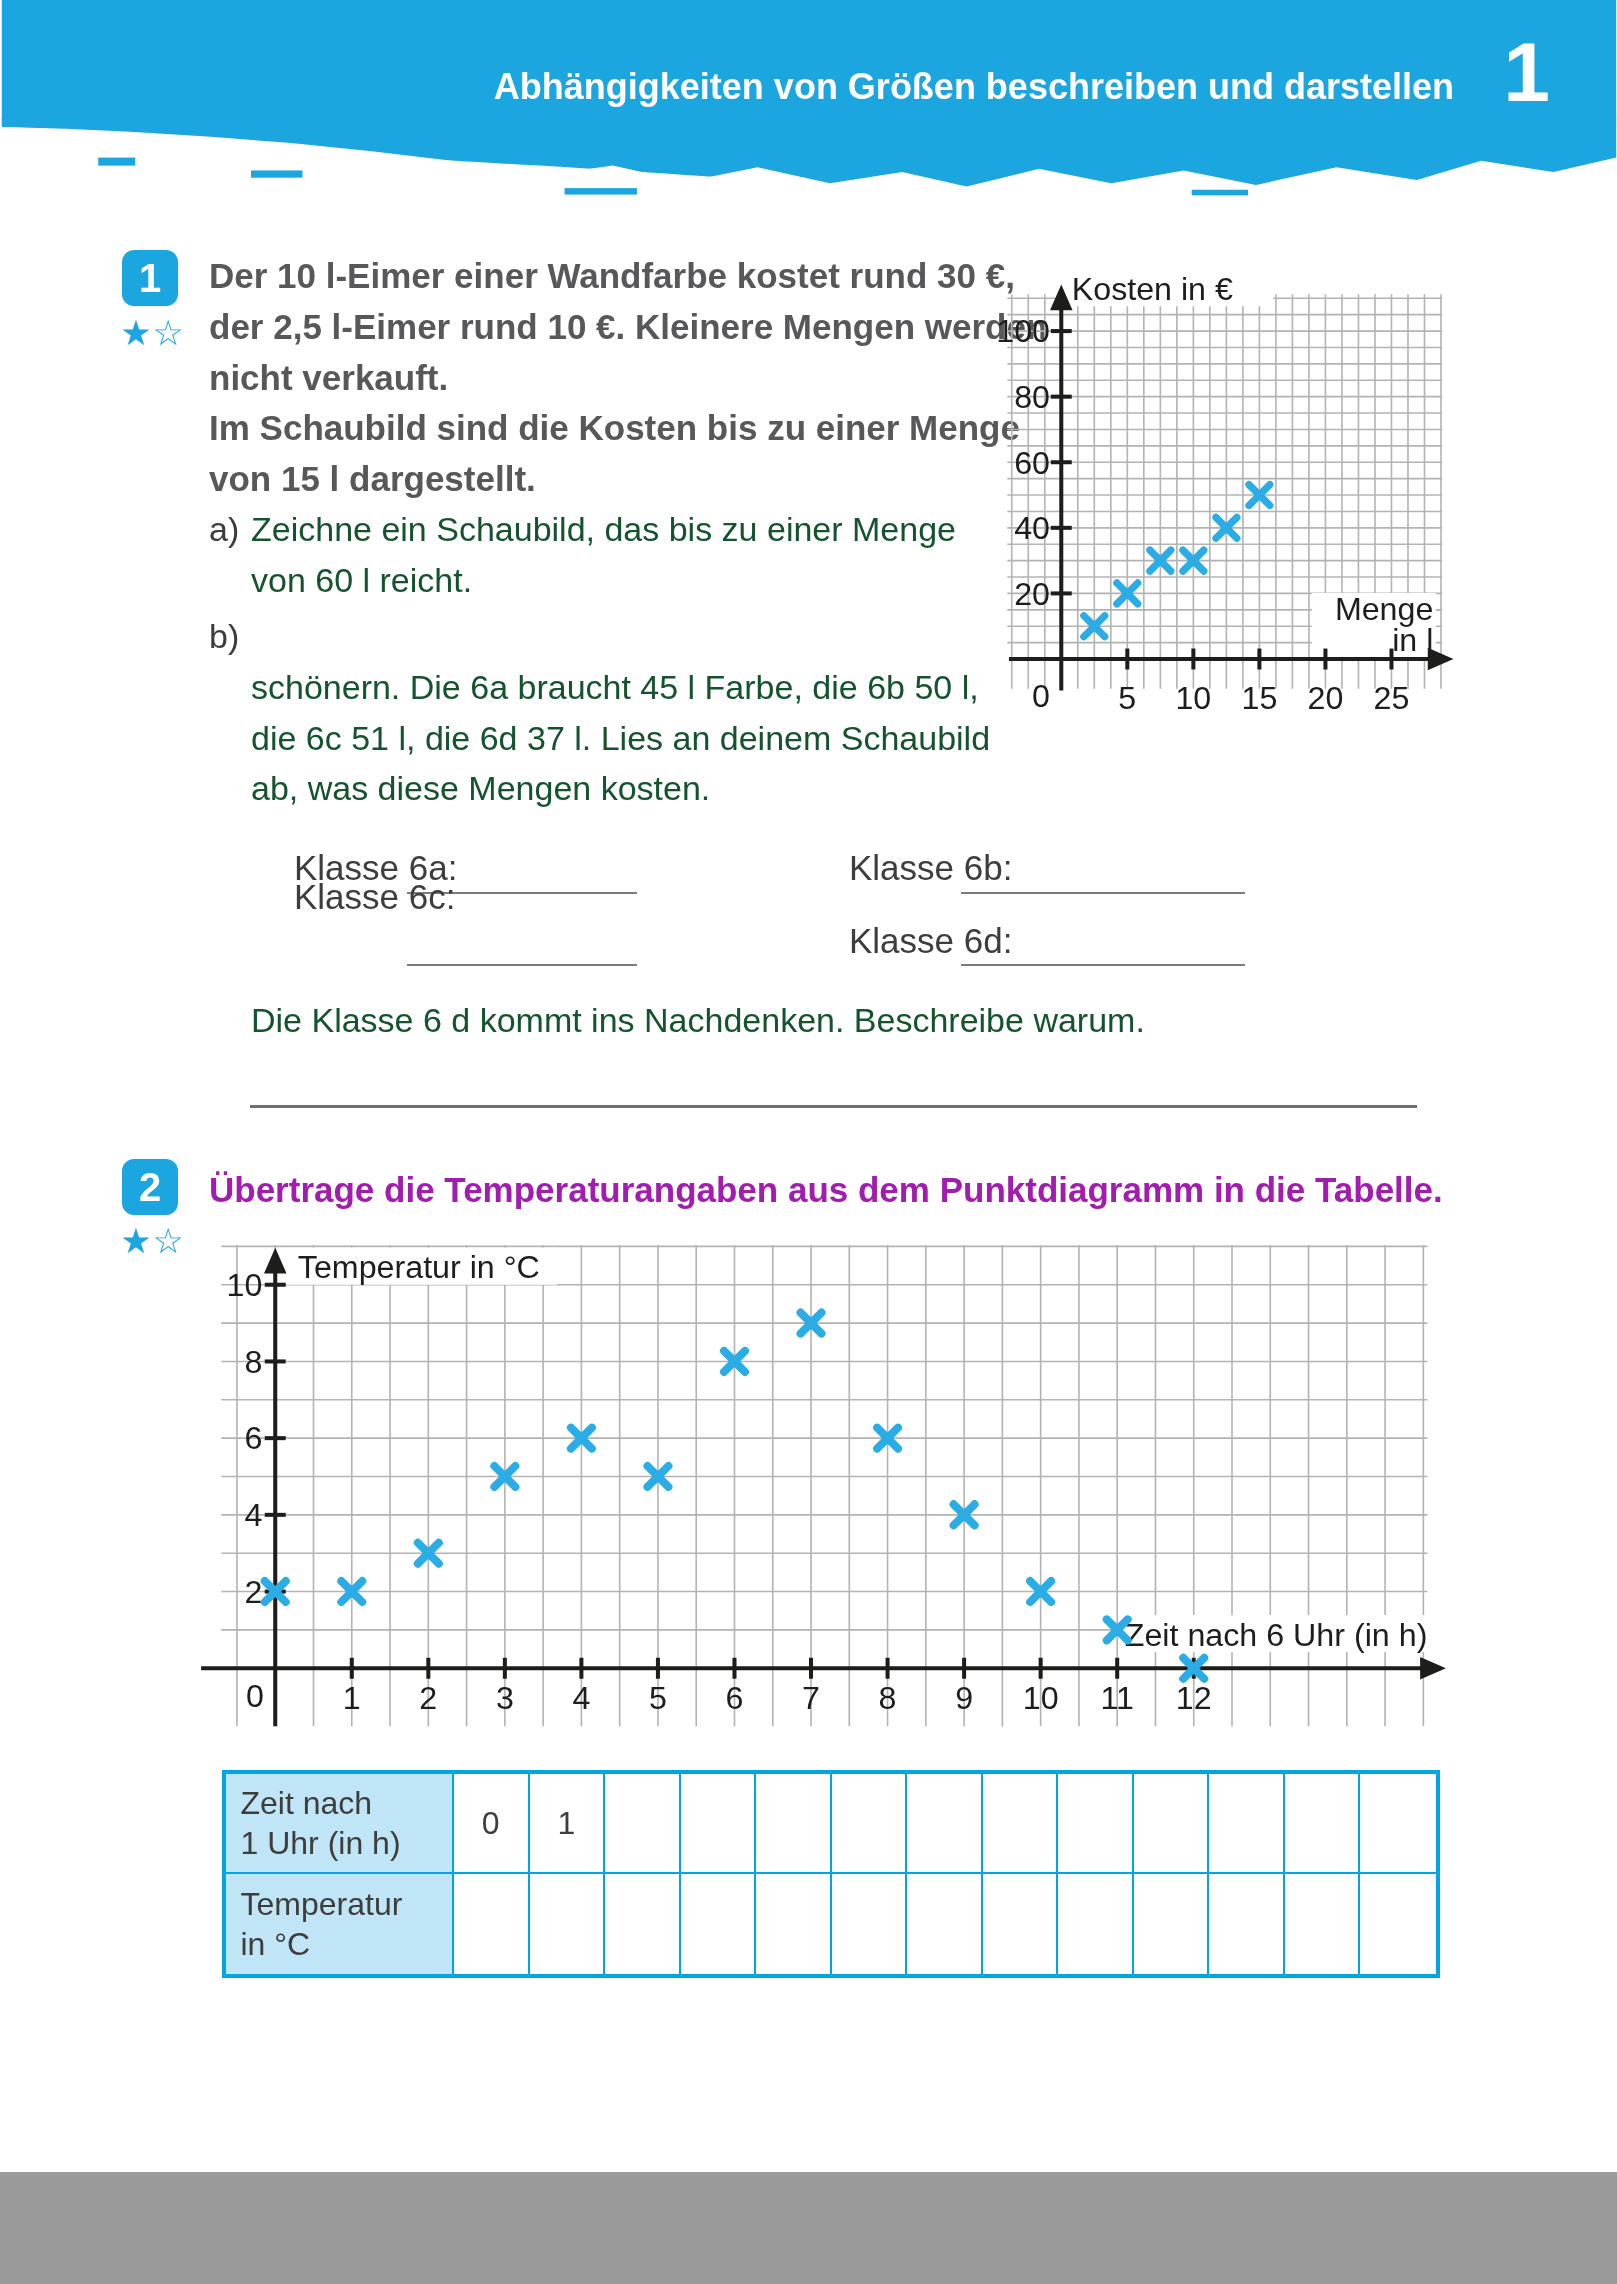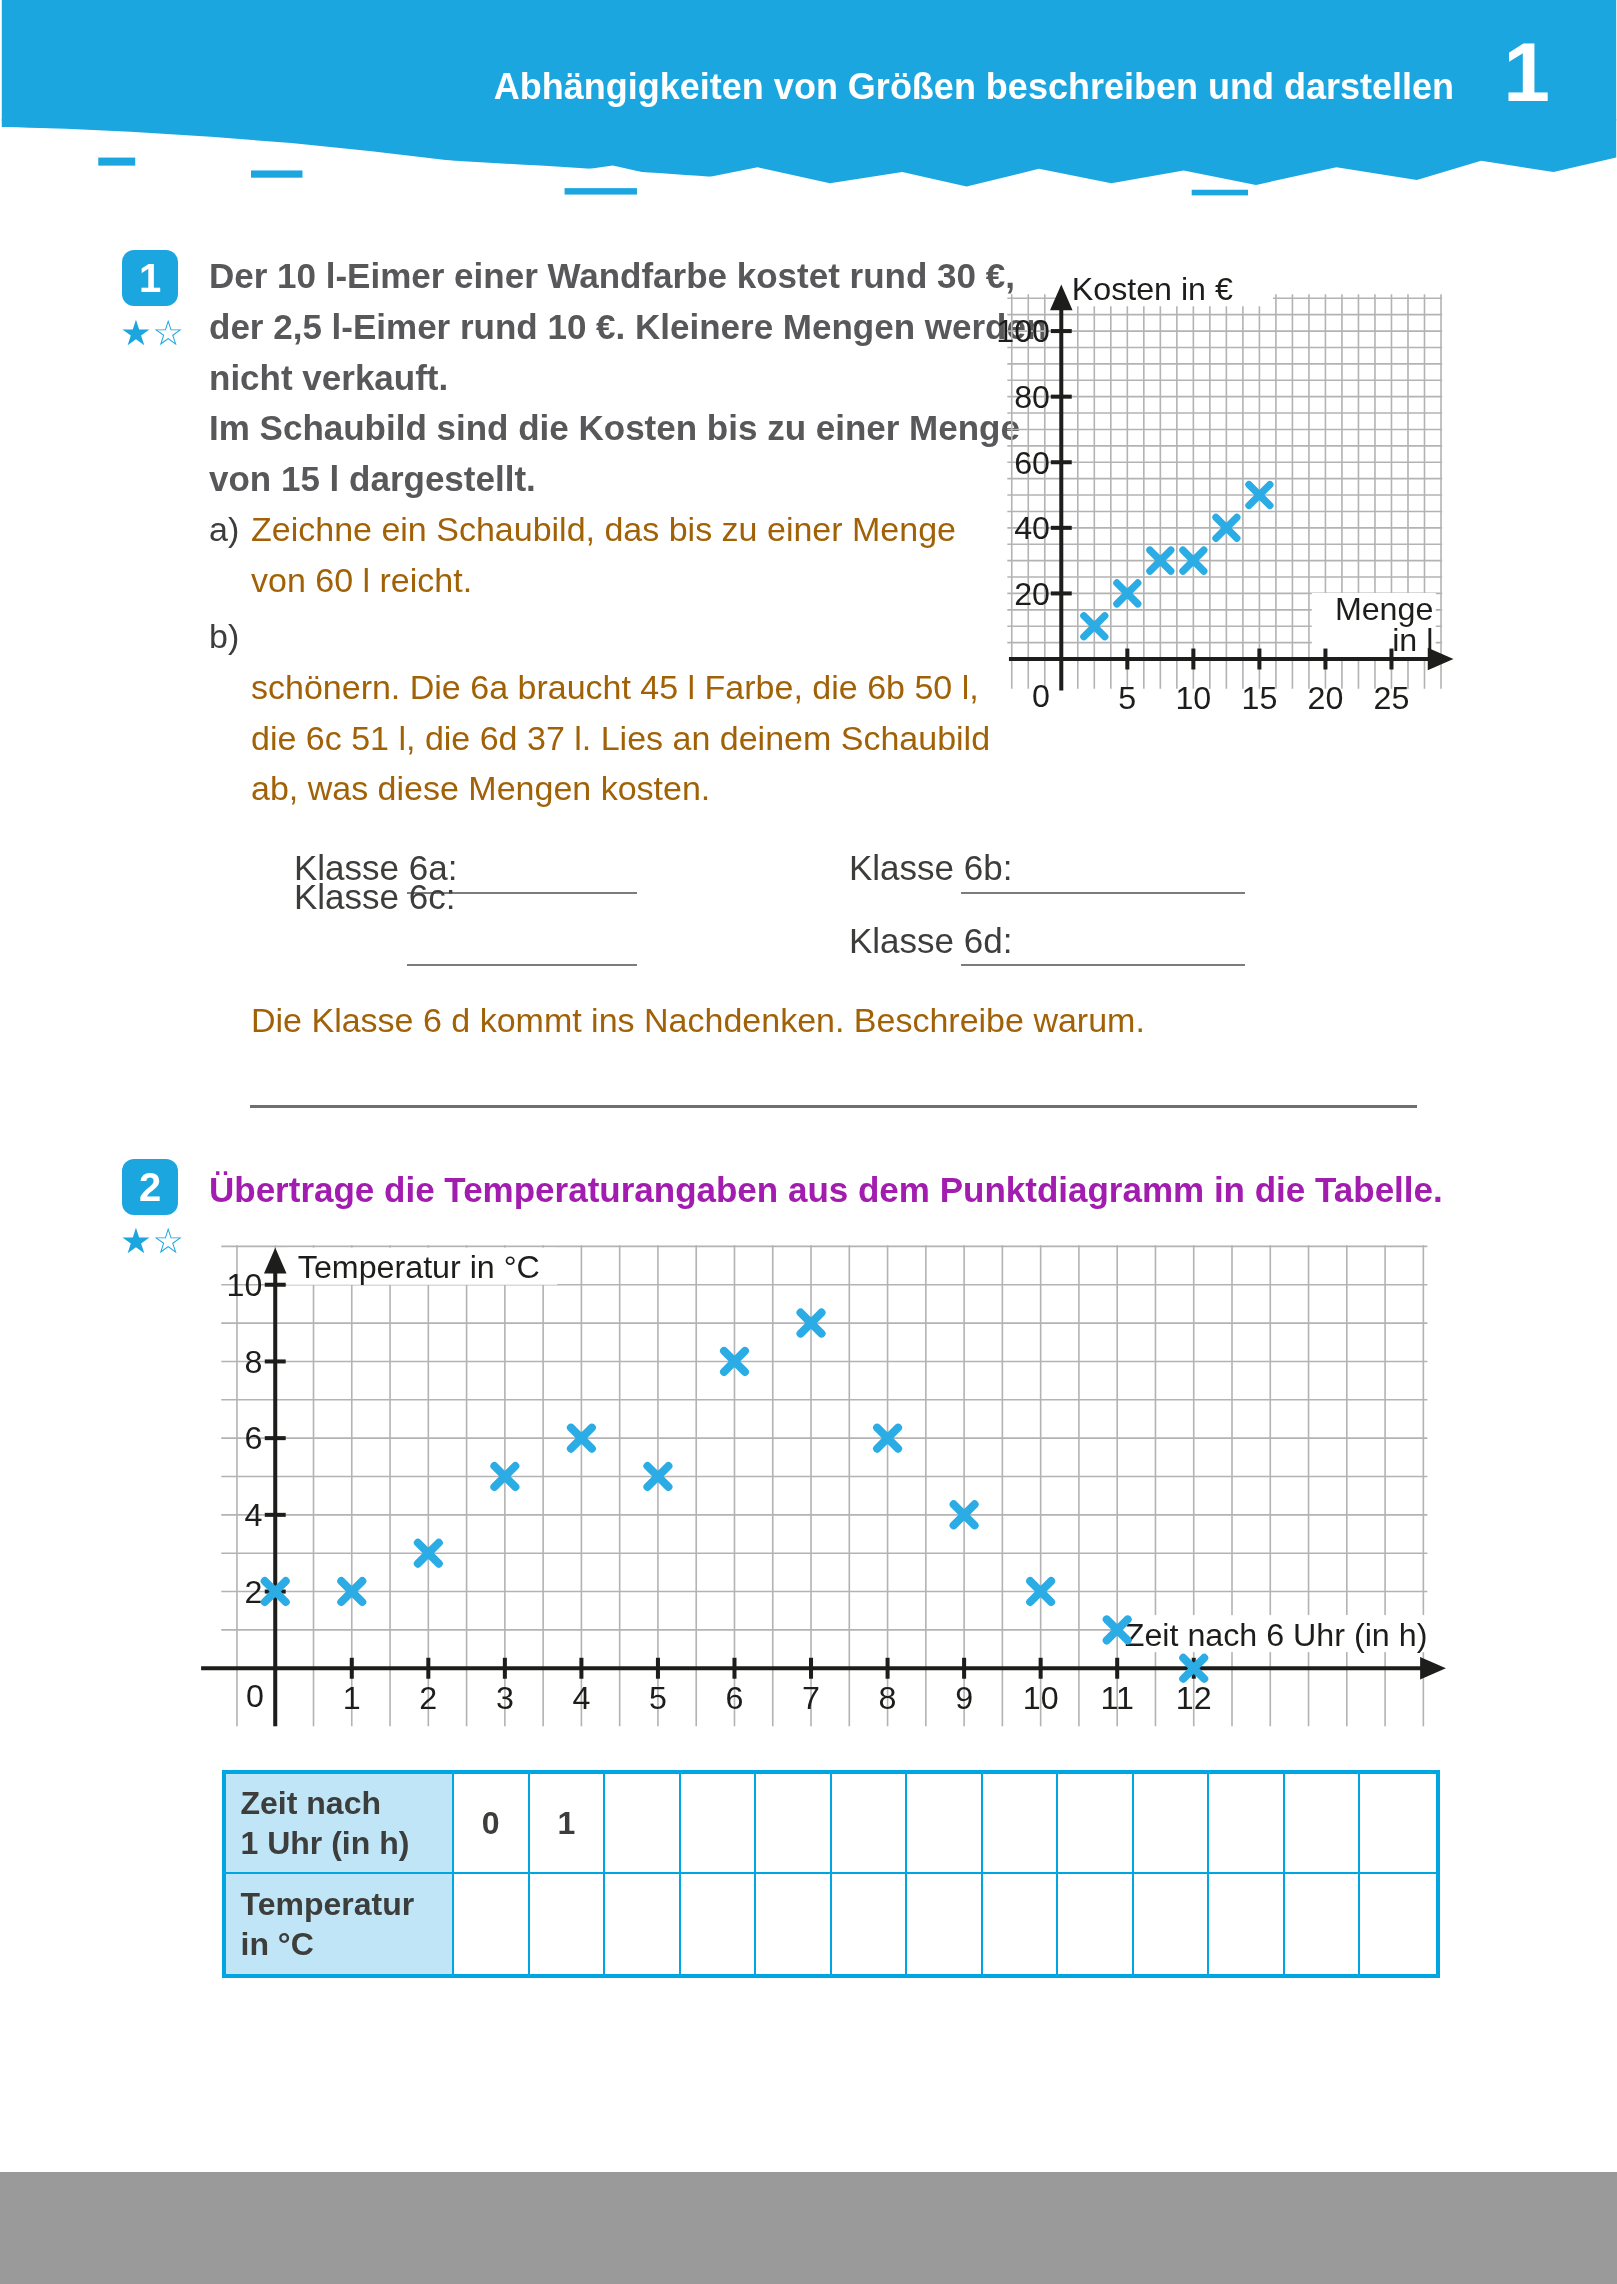--- a/index.html
+++ b/index.html
@@ -11,31 +11,31 @@
               font-size:36px;font-weight:bold;white-space:nowrap;}
   .band-num{left:1482px;top:24px;width:89px;text-align:center;color:#fff;
             font-size:84px;font-weight:bold;}
   
   .badge{width:56px;height:56px;border-radius:12px;background:var(--brand);
          color:#fff;font-size:40px;font-weight:bold;display:flex;
          align-items:center;justify-content:center;}
   .stars{width:77px;text-align:center;color:var(--brand);font-size:35px;letter-spacing:0.8px;}
   
   .bline{white-space:nowrap;font-size:35px;font-weight:bold;color:#58585a;}
-  .rline{white-space:nowrap;font-size:34px;color:#a16207;}
+  .rline{white-space:nowrap;font-size:34px;color:#14532d;}
   .marker{font-size:34px;color:#3d3d3c;}
   .blank-label{font-size:35px;color:#3d3d3c;white-space:nowrap;margin-left:43px;}
   .underline{border-top:2.4px solid #7c7c7c;height:0;}
   .answer-line{border-top:3.2px solid #6f6f6f;height:0;}
   .ex-title{font-size:35px;font-weight:bold;color:#a21caf;white-space:nowrap;}
   .pagenum{font-size:42px;font-weight:bold;color:#575756;}
   
   .ttable{display:grid;grid-template-columns:228px repeat(13,1fr);
           grid-auto-rows:100px;border:4px solid var(--tborder);width:1218px;
-          box-sizing:border-box;background:#fff;font-weight:bold;}
+          box-sizing:border-box;background:#fff;}
   .tcell{border-right:2.4px solid var(--tborder);border-bottom:2.4px solid var(--tborder);
          display:flex;align-items:center;justify-content:center;
          font-size:32px;color:#3d3d3c;box-sizing:border-box;}
   .tcell.head{background:var(--tfill);justify-content:flex-start;padding-left:14.5px;
               flex-direction:column;align-items:flex-start;justify-content:center;
               line-height:40px;}
   .tcell.lastcol{border-right:none;}
   .tcell.lastrow{border-bottom:none;}
   svg text{font-family:"Liberation Sans",sans-serif;}
 </style>

